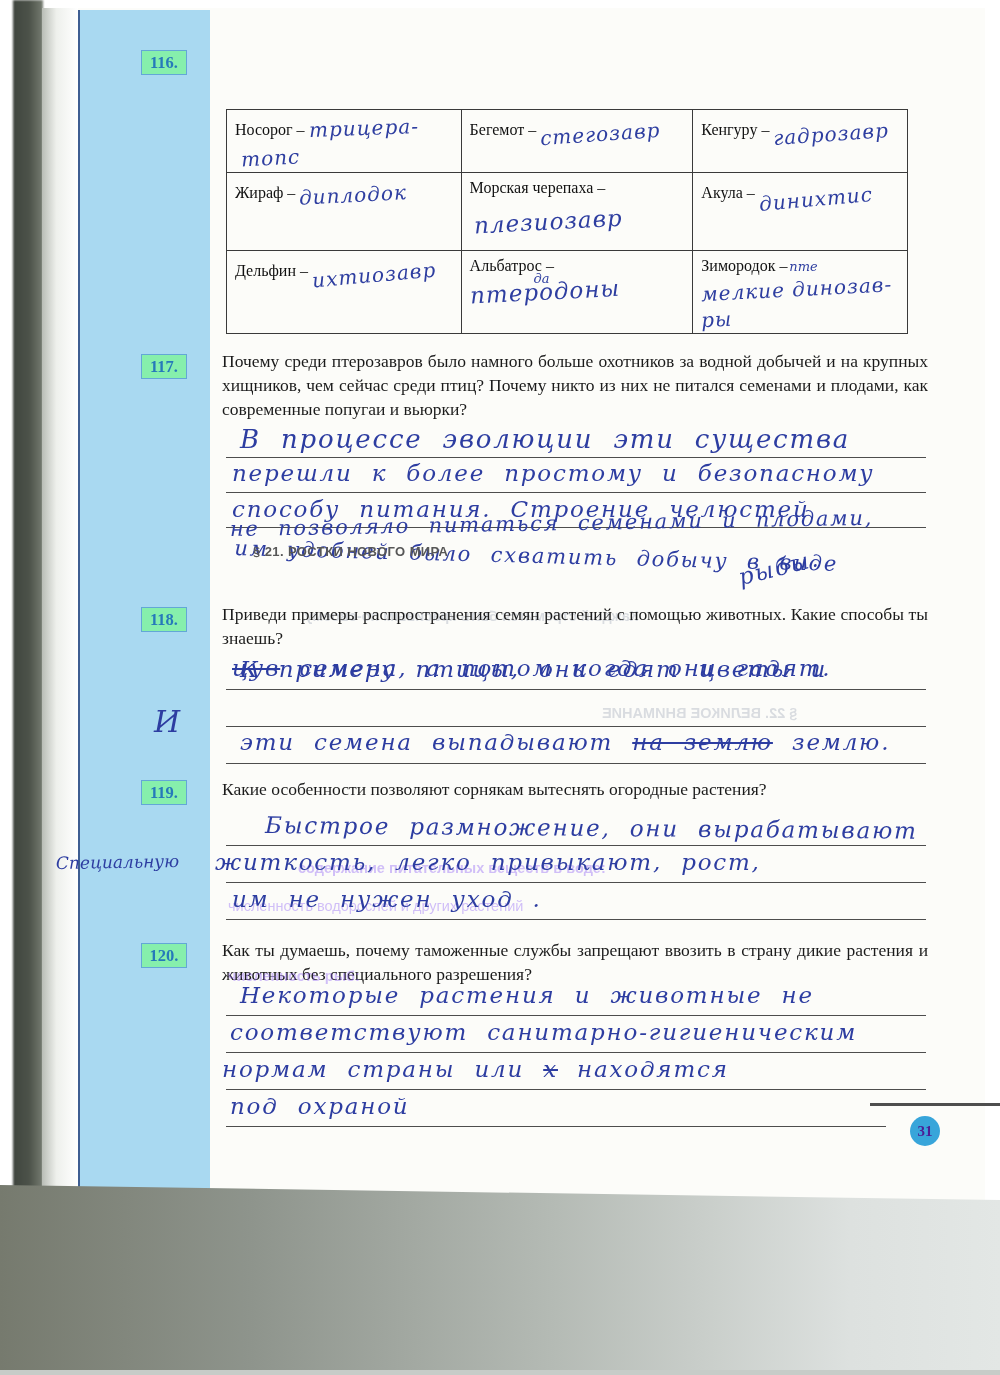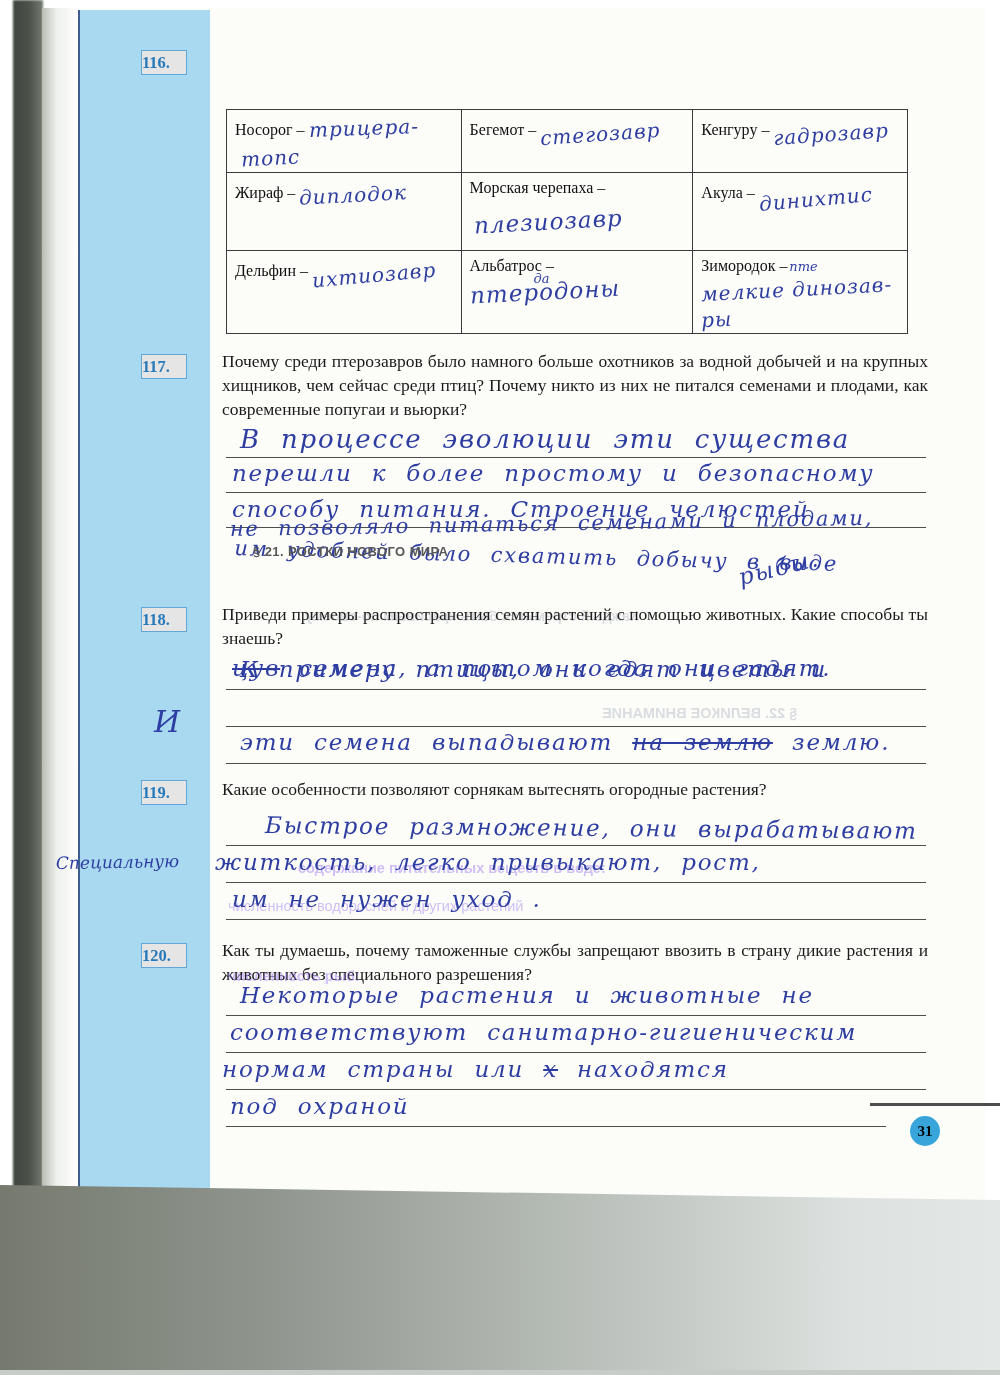--- a/index.html
+++ b/index.html
@@ -7,23 +7,23 @@
   .scan { position:relative; width:1000px; height:1375px; background:#ffffff; }
 
   .spine-band { position:absolute; left:13px; top:0; width:30px; height:1220px;
     background:linear-gradient(90deg,#3f453e 0%,#4d534a 55%,#767c71 100%); filter:blur(1px); }
   .page { position:absolute; left:42px; top:8px; width:943px; height:1192px; background:#fcfcf9; }
   .curl { position:absolute; left:0; top:0; width:36px; height:100%;
     background:linear-gradient(90deg,#b9bdb6 0%,#eef0ec 40%,#ffffff 100%); }
   .blue-stripe { position:absolute; left:36px; top:2px; width:132px; height:1184px;
     background:#a9d9f1; border-left:2px solid #3e5e92; }
 
-  .badge { position:absolute; left:99px; width:46px; height:25px; background:#e5e5e5;
+  .badge { position:absolute; left:99px; width:46px; height:25px; background:#86efac;
     border:1.5px solid #63a7d6; color:#2679ba; font:bold 16.5px "Liberation Serif", serif;
-    text-align:left; line-height:24px; }
+    text-align:center; line-height:24px; }
 
   .q-text { position:absolute; left:180px; width:706px; font-size:17.5px; line-height:1.38;
     color:#1b1b1b; text-align:justify; font-family:"Liberation Serif", serif; }
 
   .tbl { position:absolute; left:184px; top:101px; width:682px; border-collapse:collapse; }
   .tbl td { border:1.3px solid #3a3a3a; vertical-align:top; padding:6px 8px;
     font-size:16px; color:#111; position:relative; }
   .tbl td .lbl { font-family:"Liberation Serif", serif; }
   .hwc { font-family:"DejaVu Serif", serif; font-style:italic; color:#2e3ea0;
     font-size:20px; letter-spacing:1px; display:inline-block; transform:rotate(-2deg); }
@@ -41,21 +41,21 @@
     color:#2d3da1; white-space:nowrap; }
 
   .sect-head { position:absolute; left:211px; top:536px; font-family:"Liberation Sans", sans-serif;
     font-weight:bold; font-size:13px; color:#575757; letter-spacing:.4px; }
 
   .bleed { position:absolute; font-family:"Liberation Sans", sans-serif; font-size:14.5px;
     color:#8b5cf6; opacity:.38; white-space:nowrap; }
   .bleed.mir { transform:scaleX(-1); transform-origin:center; opacity:.3; color:#8a93a8; font-weight:bold; }
 
   .page-circle { position:absolute; left:868px; top:1108px; width:30px; height:30px; border-radius:50%;
-    background:#38a5da; color:#000000; font:bold 15px "Liberation Serif", serif;
+    background:#38a5da; color:#4c1d95; font:bold 15px "Liberation Serif", serif;
     text-align:center; line-height:30px; }
   .stray-rule { position:absolute; left:828px; top:1095px; width:130px; border-bottom:3px solid #4e4e4e; }
 
   .gray-bottom { position:absolute; left:0; top:1160px; width:1000px; height:215px;
     background:linear-gradient(90deg,#767a6e 0%,#8e948c 25%,#b4bab4 55%,#dde1df 85%,#e3e7e5 100%);
     clip-path:polygon(0 25px, 100% 40px, 100% 100%, 0 100%); }
   .gray-fill { position:absolute; left:0; top:1370px; width:1000px; height:5px; background:#c7ccc8; }
 </style>
 </head>
 <body>

